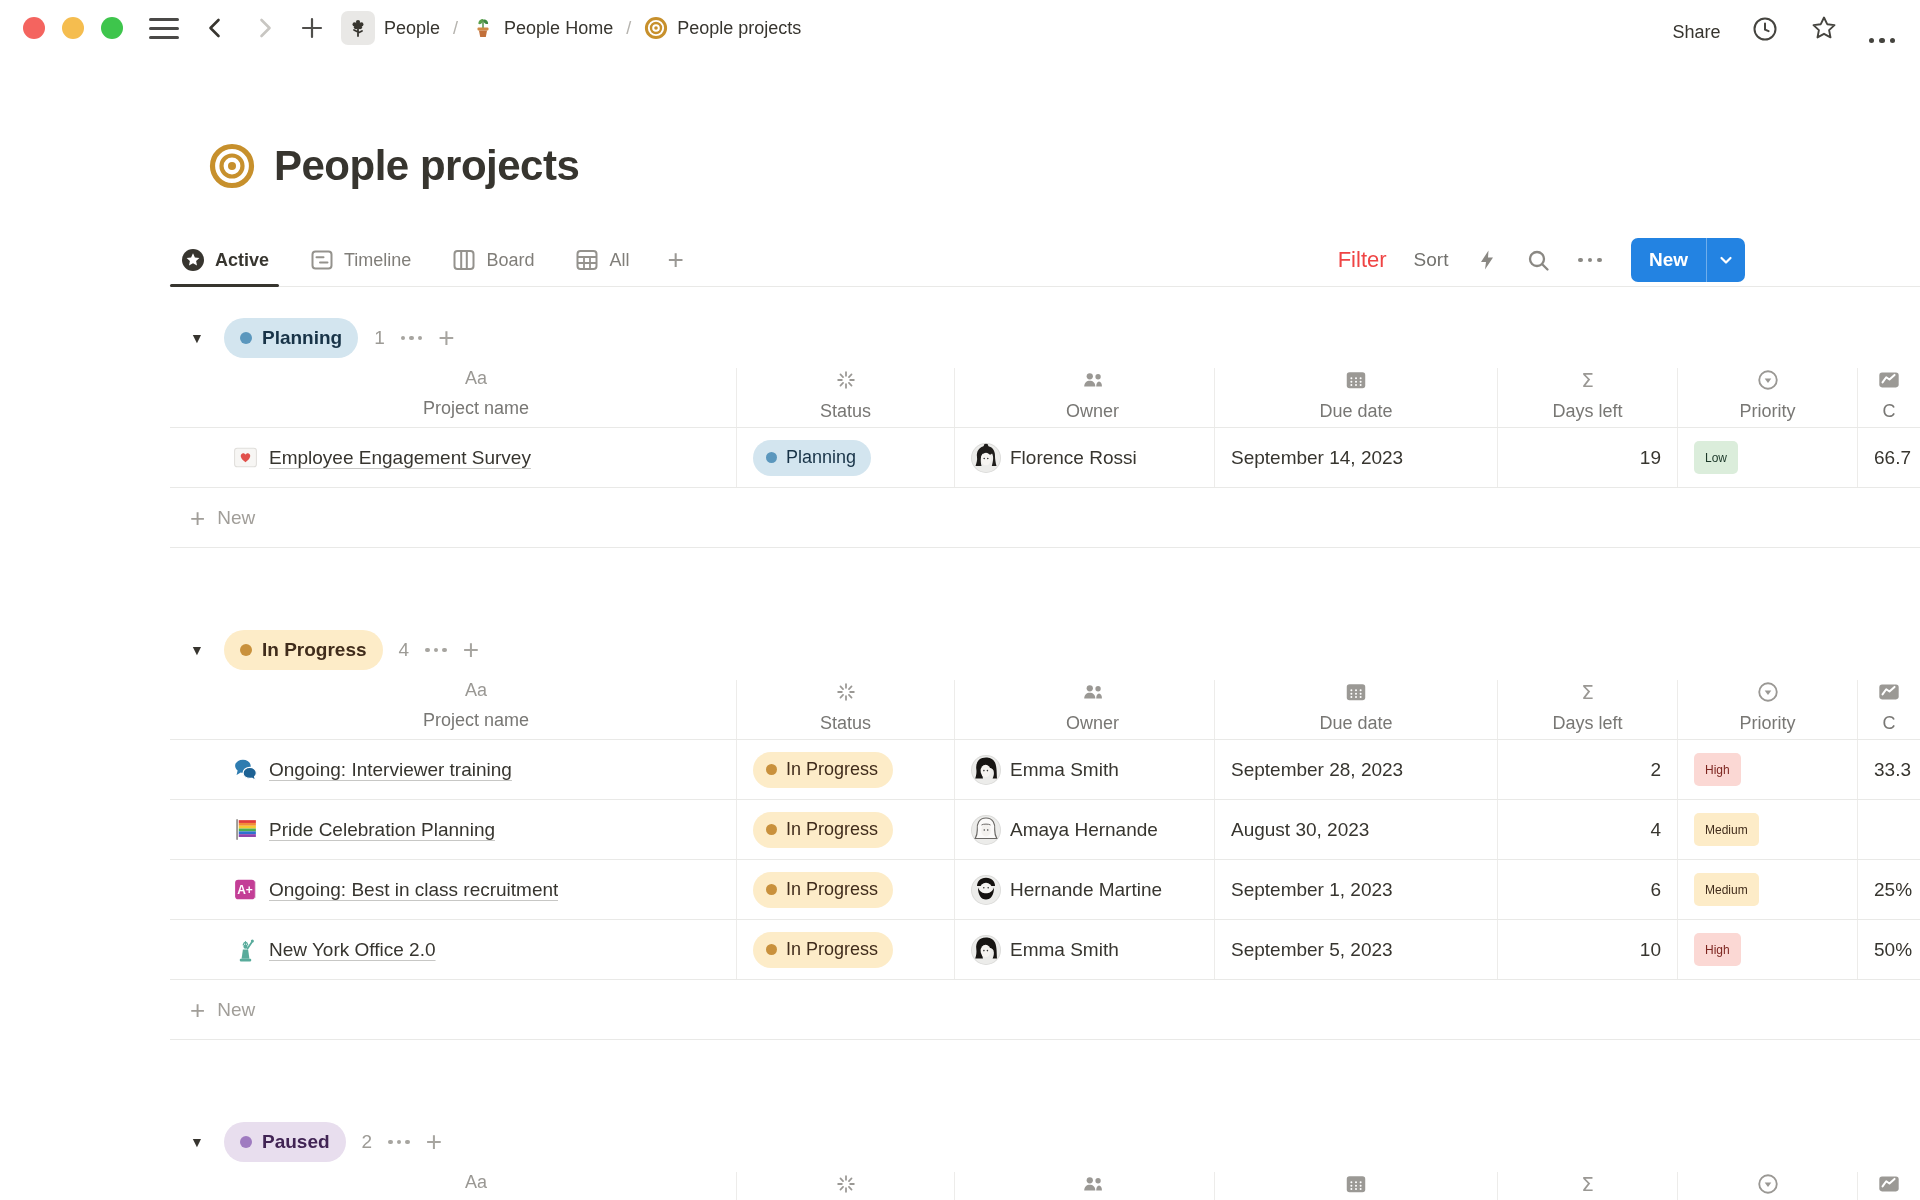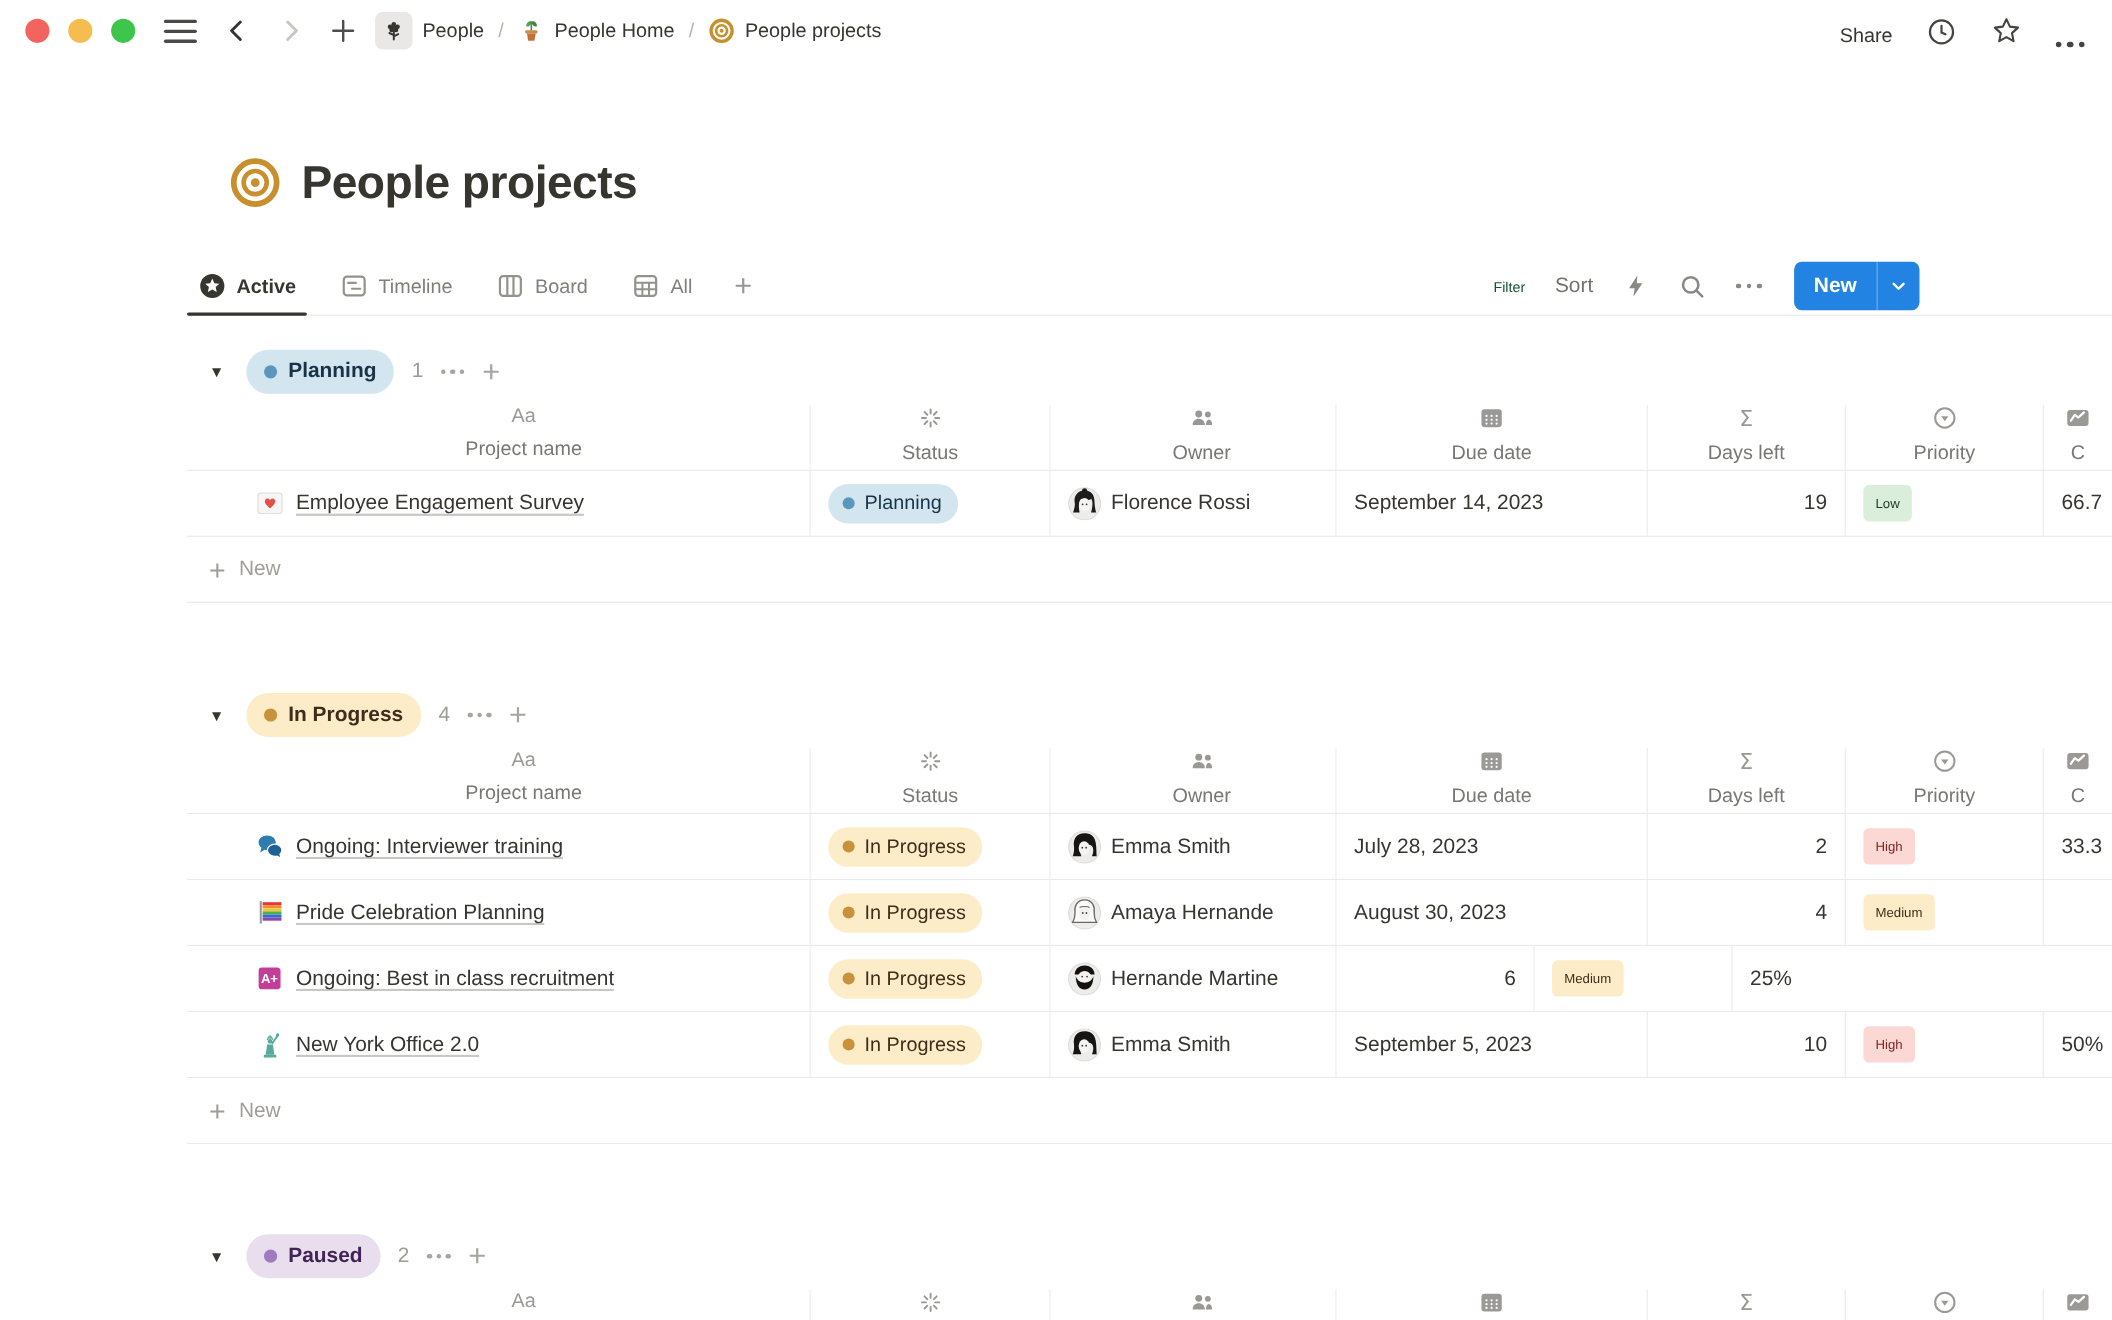--- a/index.html
+++ b/index.html
@@ -28,21 +28,21 @@
 
   .viewbar { position:relative; margin:37px 0 0 170px; width:1575px; height:52px; display:flex; align-items:center; }
   .viewbar-line { position:absolute; left:0; bottom:-1px; width:1750px; height:1px; background:#e9e9e7; }
   .tab { position:relative; height:100%; display:flex; align-items:center; gap:9px; padding:0 10px; margin-right:20px; font-size:18px; color:#807e79; cursor:pointer; }
   .tab .ticon { color:#94928d; display:inline-flex; }
   .tab.active { color:#37352f; font-weight:600; }
   .tab.active .ticon { color:#37352f; }
   .tab.active::after { content:""; position:absolute; left:0; right:0; bottom:-1px; height:3px; background:#37352f; border-radius:2px; z-index:2; }
   .tab-add { color:#9a9894; font-size:28px; font-weight:300; padding:0 8px; }
   .view-actions { position:absolute; right:0; top:0; height:52px; display:flex; align-items:center; gap:27px; }
-  .act-filter { color:#14532d; font-size:13px; }
+  .act-filter { color:#ef4444; font-size:22px; }
   .act-sort { color:#73726e; font-size:19px; }
   .act-icon { color:#8a8883; display:inline-flex; }
   .dots3 { display:flex; gap:5px; }
   .dots3 i { width:4.5px; height:4.5px; border-radius:50%; background:#8a8883; }
   .dots3.dark i { width:5.5px; height:5.5px; background:#45443f; }
   .new-btn { display:flex; align-items:stretch; height:44px; border-radius:7px; overflow:hidden; background:#2383e2; color:#fff; margin-left:2px; }
   .new-btn .nb-main { display:flex; align-items:center; padding:0 18px; font-size:19px; font-weight:600; }
   .new-btn .nb-drop { display:flex; align-items:center; padding:0 11px; border-left:1px solid rgba(255,255,255,0.35); }
 
   
@@ -494,21 +494,21 @@
         <span class="avatar">
           <svg width="30" height="30" viewBox="0 0 30 30">
               <path d="M15,2.5 C7.5,2.5 4.5,8 5.3,14 C5.8,17.5 5.2,20.5 4.2,23.5 L12,23.5 C10.6,18.5 10.6,13 12.6,10.5 C16,13 20.8,12.2 22.4,15.2 C23.5,18.5 22.6,21.2 21.6,23.5 L26,23.5 C25.6,18.5 26,12 24,7.5 C22.2,3.5 18,2.5 15,2.5 Z" fill="#171513"></path>
               <ellipse cx="14.6" cy="16" rx="5" ry="6.2" fill="#f6f4f1"></ellipse>
               <circle cx="12.9" cy="15.6" r="0.8" fill="#333"></circle>
               <circle cx="16.4" cy="15.6" r="0.8" fill="#333"></circle>
             </svg>
         </span>
         <span>Emma Smith</span>
       </div>
-      <div class="cell c-due">July 28, 2023</div>
+      <div class="cell c-due">September 28, 2023</div>
       <div class="cell c-days">2</div>
       <div class="cell c-priority">
           <span class="pr-pill pr-high">High</span>
         </div>
       <div class="cell c-completion">33.3</div>
     </div>
 
     <div class="trow">
       <div class="cell c-name">
         <span class="picon">
@@ -574,20 +574,21 @@
           <svg width="30" height="30" viewBox="0 0 30 30">
               <path d="M15,2.8 C9,2.8 6,6.8 6,11 L24,11 C24,6.8 21,2.8 15,2.8 Z" fill="#14110f"></path>
               <ellipse cx="15" cy="13.5" rx="6" ry="5.8" fill="#f5f3f0"></ellipse>
               <path d="M7,12.5 C7,20 10,24.5 15,24.5 C20,24.5 23,20 23,12.5 C21.5,17 18,18.3 15,18.3 C12,18.3 8.5,17 7,12.5 Z" fill="#14110f"></path>
               <circle cx="12.8" cy="12.8" r="0.8" fill="#333"></circle>
               <circle cx="17.2" cy="12.8" r="0.8" fill="#333"></circle>
             </svg>
         </span>
         <span>Hernande Martine</span>
       </div>
+      <div class="cell c-due">September 1, 2023</div>
       <div class="cell c-days">6</div>
       <div class="cell c-priority">
           <span class="pr-pill pr-medium">Medium</span>
         </div>
       <div class="cell c-completion">25%</div>
     </div>
 
     <div class="trow">
       <div class="cell c-name">
         <span class="picon">

